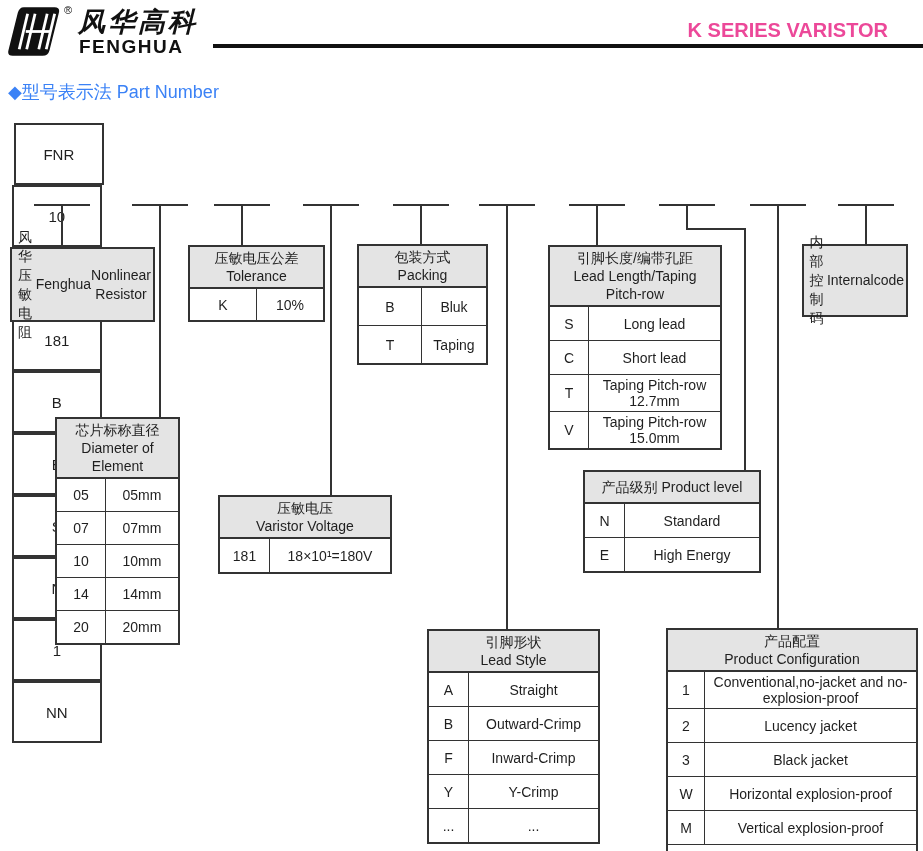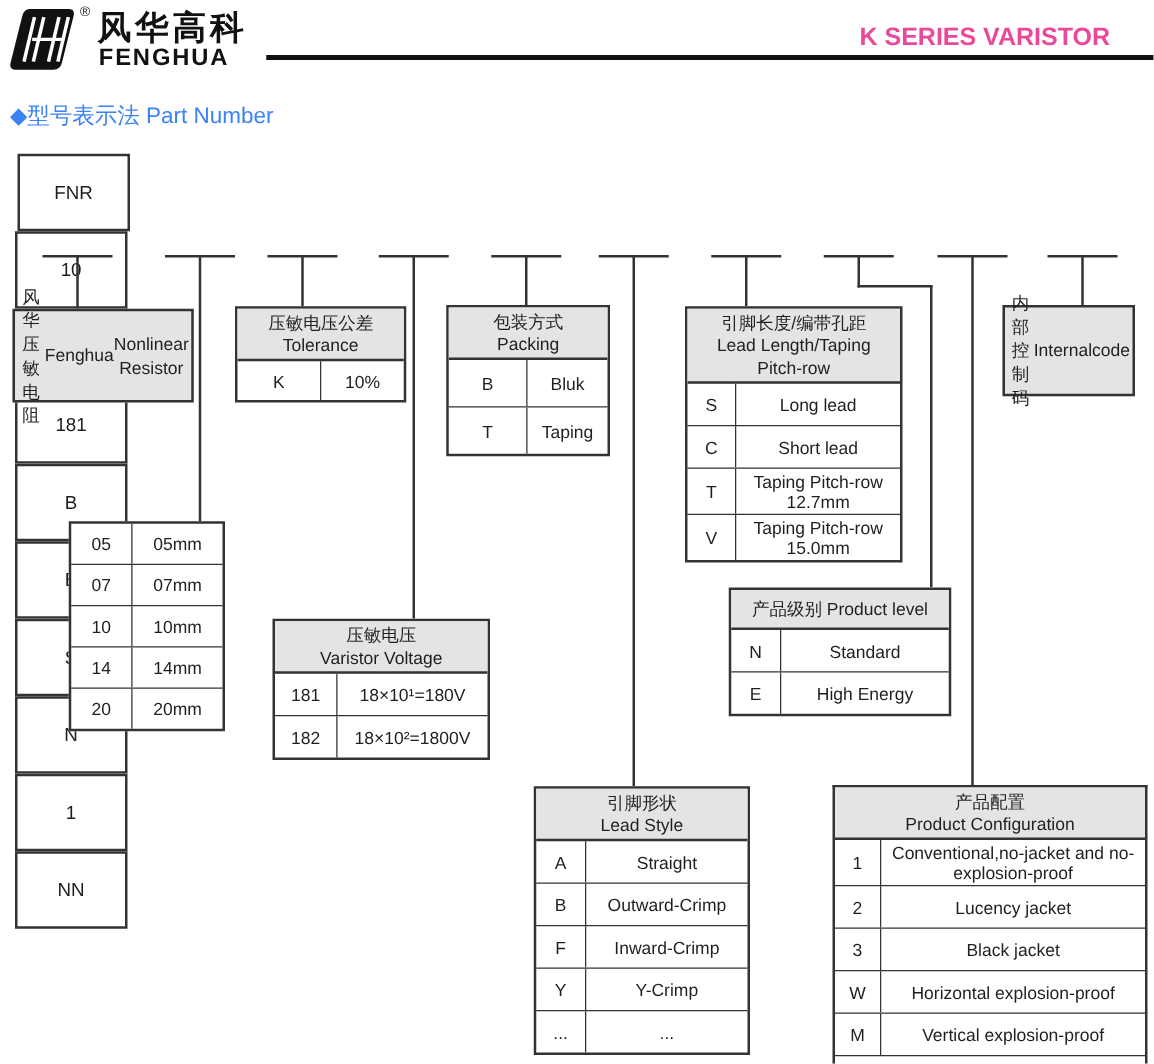--- a/index.html
+++ b/index.html
@@ -12,21 +12,21 @@
     position:relative;
     width:923px;height:851px;
     overflow:hidden;
     background:#fff;
     font-family:"Liberation Sans","DejaVu Sans",sans-serif;
     color:var(--txt);
   }
   
   .logo-glyph{position:absolute;left:8px;top:5px;width:56px;height:53px;}
   .reg-mark{position:absolute;left:64px;top:4px;font-size:11px;color:#111;}
-  .logo-zh{position:absolute;left:78px;top:8px;font-size:27px;font-weight:bold;letter-spacing:3px;color:#111;line-height:28px;}
+  .logo-zh{position:absolute;left:78px;top:8px;font-size:27px;font-weight:bold;letter-spacing:3px;color:#111;line-height:28px;font-style:italic;}
   .logo-en{position:absolute;left:79px;top:37px;font-size:19px;font-weight:600;letter-spacing:1.5px;color:#111;line-height:20px;}
   .series-title{position:absolute;right:35px;top:19px;font-size:20px;font-weight:bold;color:#ec4899;}
   .head-rule{position:absolute;left:213px;top:44px;width:710px;height:4px;background:#111;}
   .section-heading{position:absolute;left:8px;top:80px;font-size:18px;color:#3b82f6;}
   
   .pn-row{position:absolute;left:14px;top:123px;display:flex;flex-direction:column;}
   .pn-box{
     box-sizing:border-box;width:89.7px;height:62px;
     border:2px solid var(--line);margin-left:-2px;
     display:flex;align-items:center;justify-content:center;
@@ -179,20 +179,25 @@
       <div class="vt-row">
         <div class="vt-code">T</div>
         <div class="vt-desc">Taping Pitch-row 12.7mm</div>
       </div>
       <div class="vt-row">
         <div class="vt-code">V</div>
         <div class="vt-desc">Taping Pitch-row 15.0mm</div>
       </div>
     </div>
   <div class="vt" id="t-diameter" style="left:55px;top:417px;width:125px;--codew:49px;--rowh:32px;">
+      <div class="vt-head">
+        <div>芯片标称直径</div>
+        <div>Diameter of</div>
+        <div>Element</div>
+      </div>
       <div class="vt-row">
         <div class="vt-code">05</div>
         <div class="vt-desc">05mm</div>
       </div>
       <div class="vt-row">
         <div class="vt-code">07</div>
         <div class="vt-desc">07mm</div>
       </div>
       <div class="vt-row">
         <div class="vt-code">10</div>
@@ -209,24 +214,20 @@
     </div>
   <div class="vt" id="t-voltage" style="left:218px;top:495px;width:174px;--codew:50px;--rowh:33px;">
       <div class="vt-head">
         <div>压敏电压</div>
         <div>Varistor Voltage</div>
       </div>
       <div class="vt-row">
         <div class="vt-code">181</div>
         <div class="vt-desc">18×10¹=180V</div>
       </div>
-      <div class="vt-row">
-        <div class="vt-code">182</div>
-        <div class="vt-desc">18×10²=1800V</div>
-      </div>
     </div>
   <div class="vt" id="t-level" style="left:583px;top:470px;width:178px;--codew:40px;--rowh:33px;">
       <div class="vt-head">
         <div>产品级别 Product level</div>
       </div>
       <div class="vt-row">
         <div class="vt-code">N</div>
         <div class="vt-desc">Standard</div>
       </div>
       <div class="vt-row">

